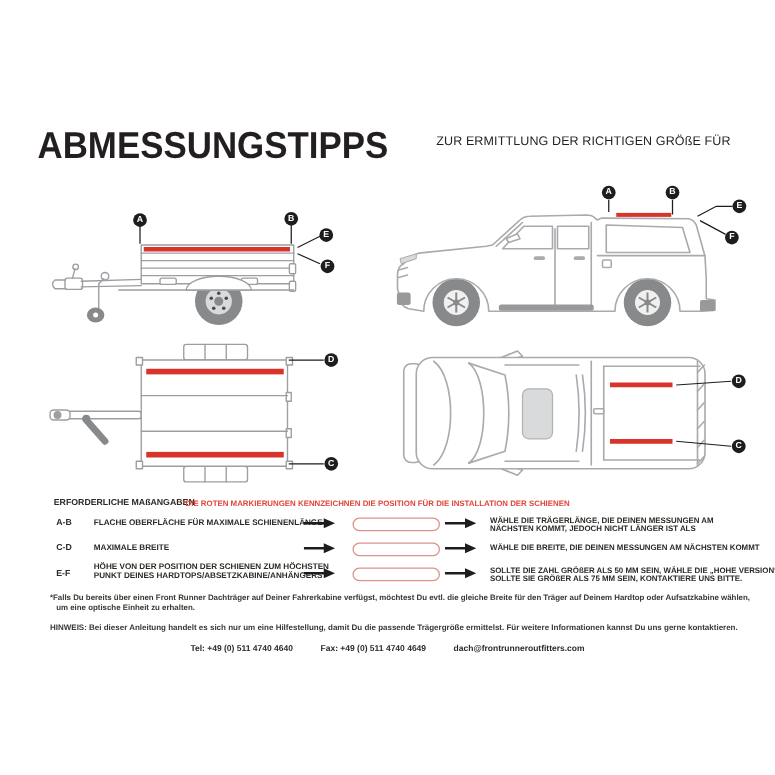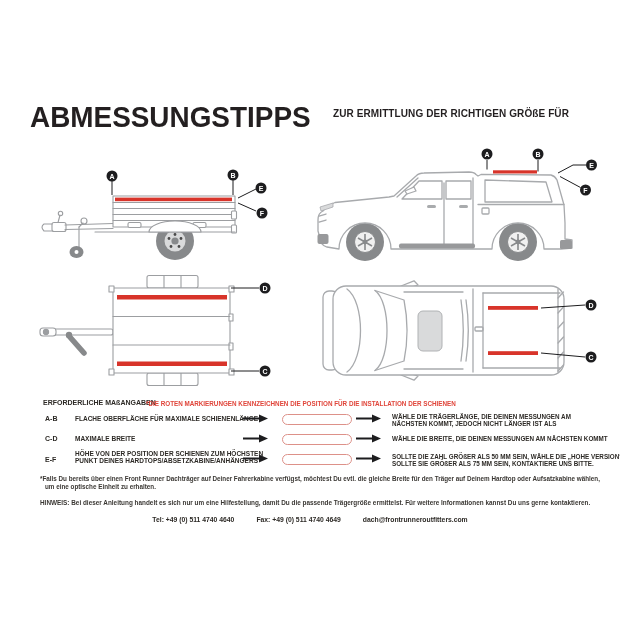--- a/index.html
+++ b/index.html
@@ -2,21 +2,21 @@
 <html><head>
 <meta charset="utf-8">
 <style>
   html,body{margin:0;padding:0;background:#ffffff;}
   .page{position:relative;width:620px;height:620px;background:#ffffff;overflow:hidden;
         font-family:"Liberation Sans",sans-serif;color:#2d2a26;}
   .abs{position:absolute;}
   
   .title{left:30px;top:100px;font-size:30px;font-weight:bold;letter-spacing:0px;
          color:#231f20;transform:scaleX(.93);transform-origin:left top;white-space:nowrap;}
-  .subtitle{left:333px;top:108px;font-size:10px;font-weight:bold;line-height:11.5px;
+  .subtitle{left:349px;top:108px;font-size:10px;font-weight:normal;line-height:11.5px;
             color:#231f20;white-space:nowrap;letter-spacing:.1px;}
   
   .lg-head{left:43px;top:399px;font-size:7px;font-weight:bold;white-space:nowrap;}
   .lg-note{left:146px;top:399.5px;font-size:6.3px;font-weight:bold;color:#e0453a;white-space:nowrap;}
   .lg-key{font-size:7px;font-weight:bold;white-space:nowrap;}
   .lg-label{font-size:6.5px;font-weight:bold;line-height:7.6px;}
   .lg-rtext{font-size:6.3px;font-weight:bold;line-height:7.8px;}
   .nw{white-space:nowrap;}
   .pill{width:70px;height:11px;border:1.2px solid #dd9189;border-radius:7px;background:#fff;box-sizing:border-box;}
   .arrow{width:25px;height:9px;}

